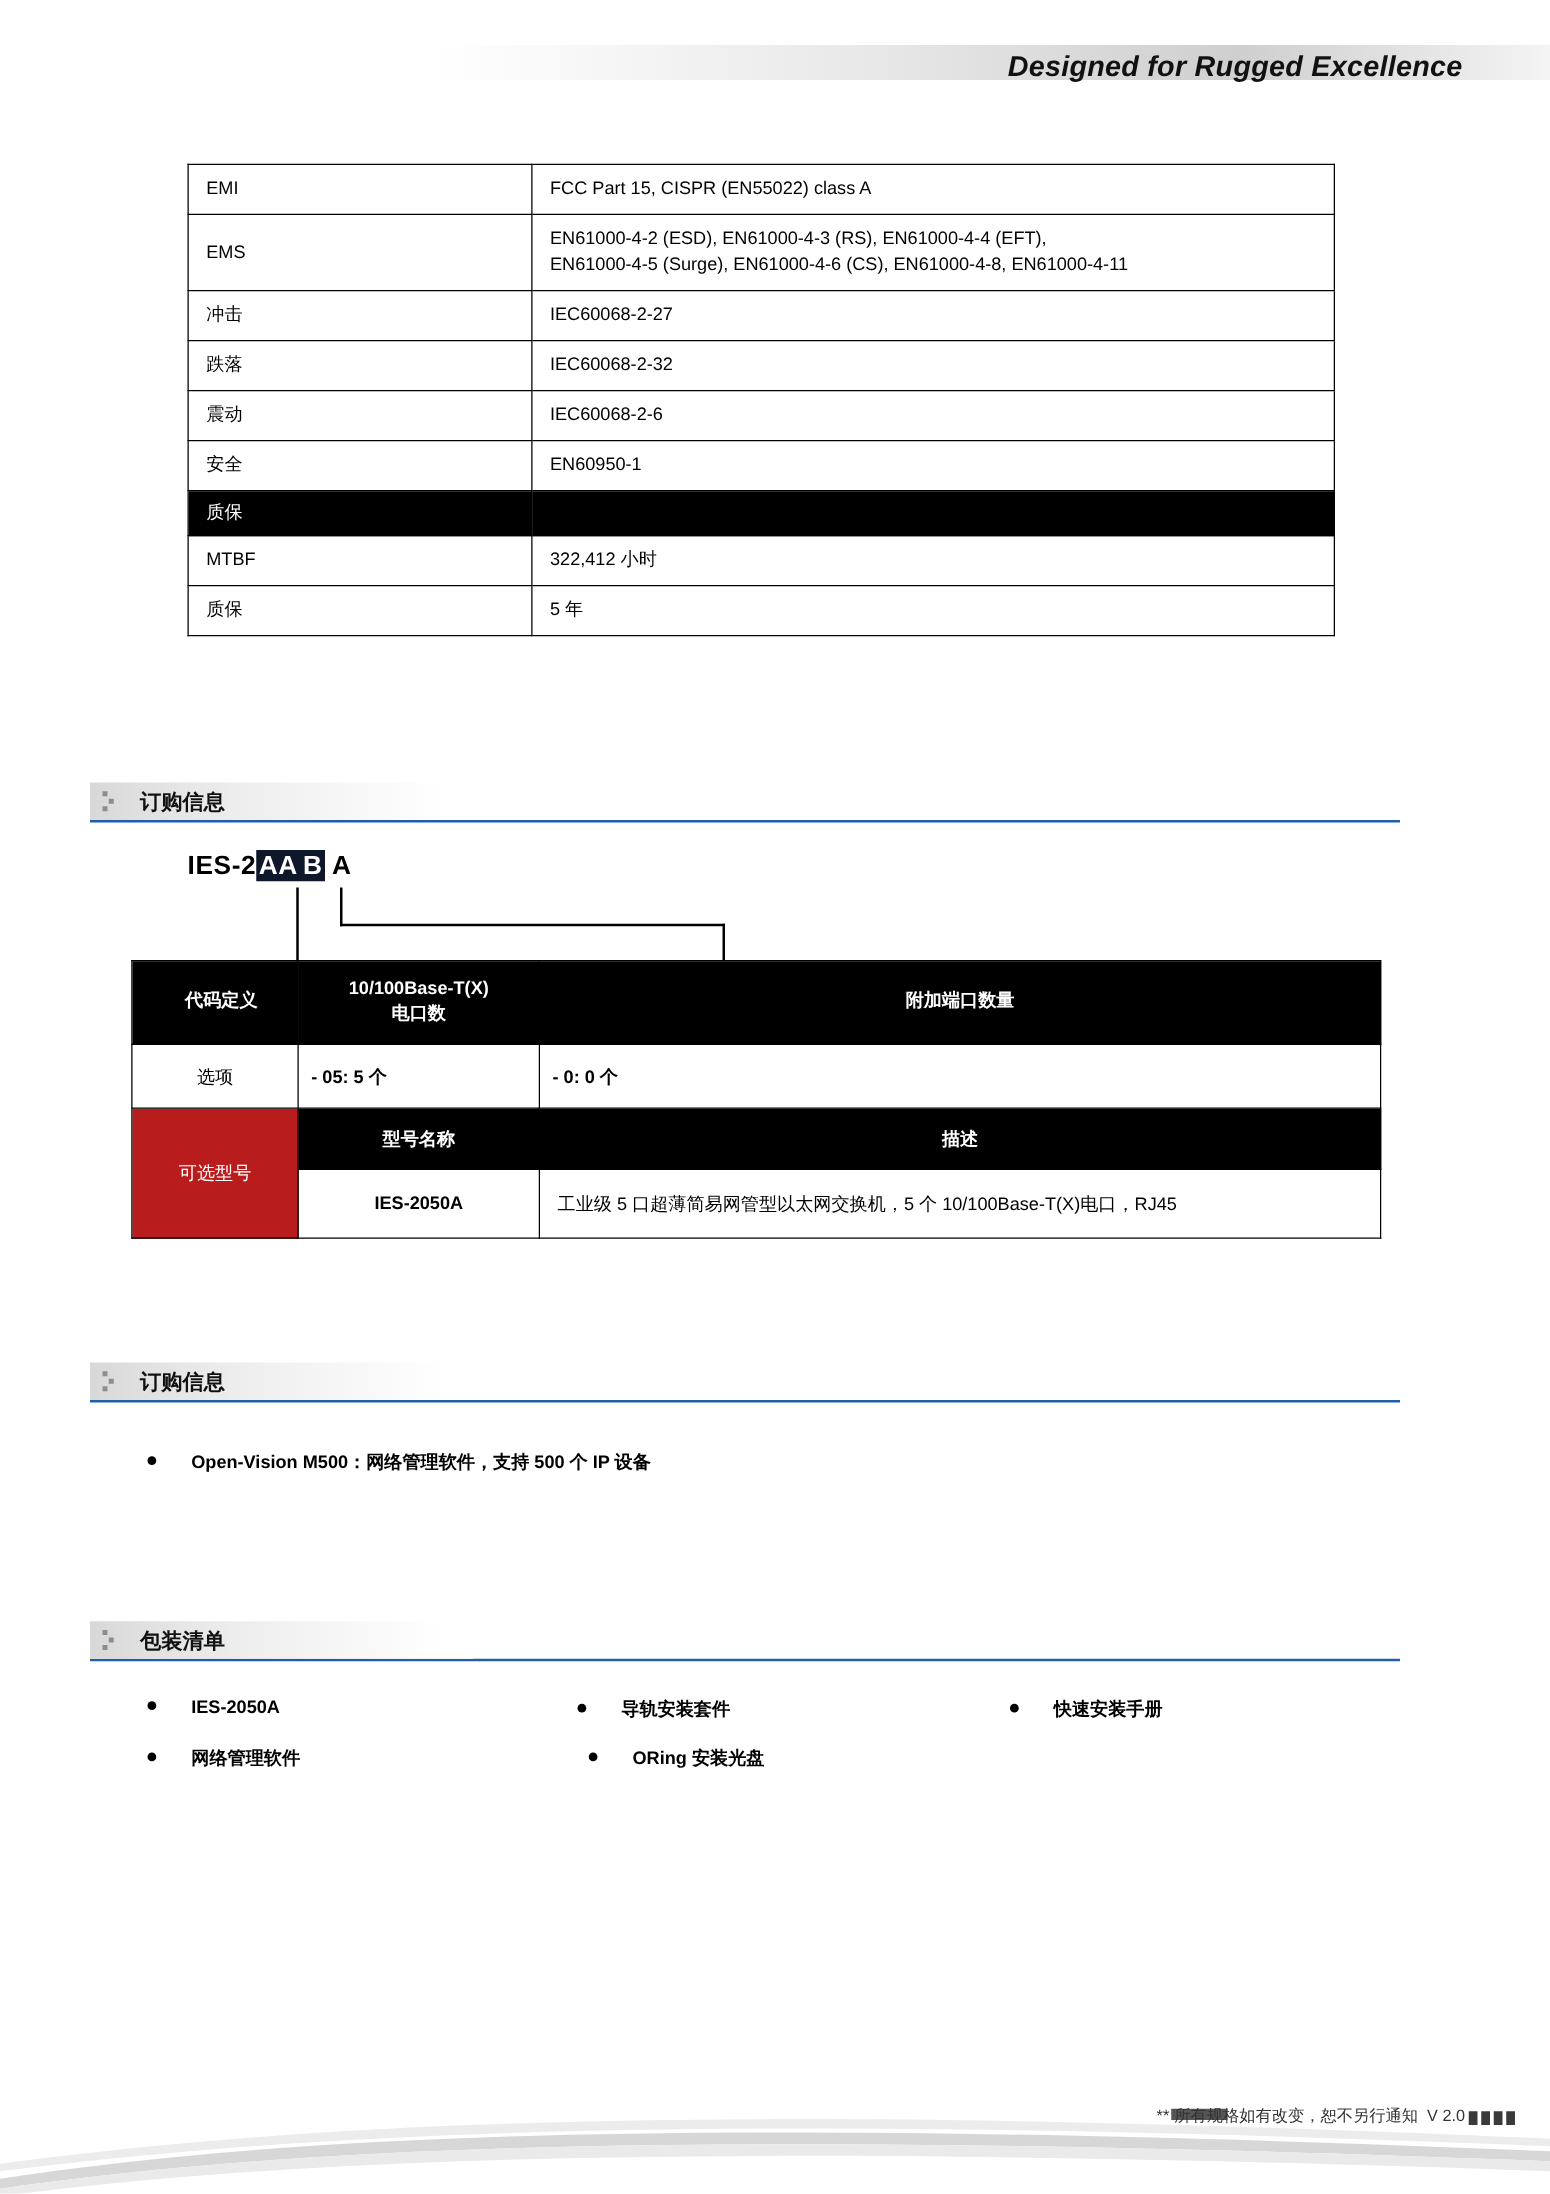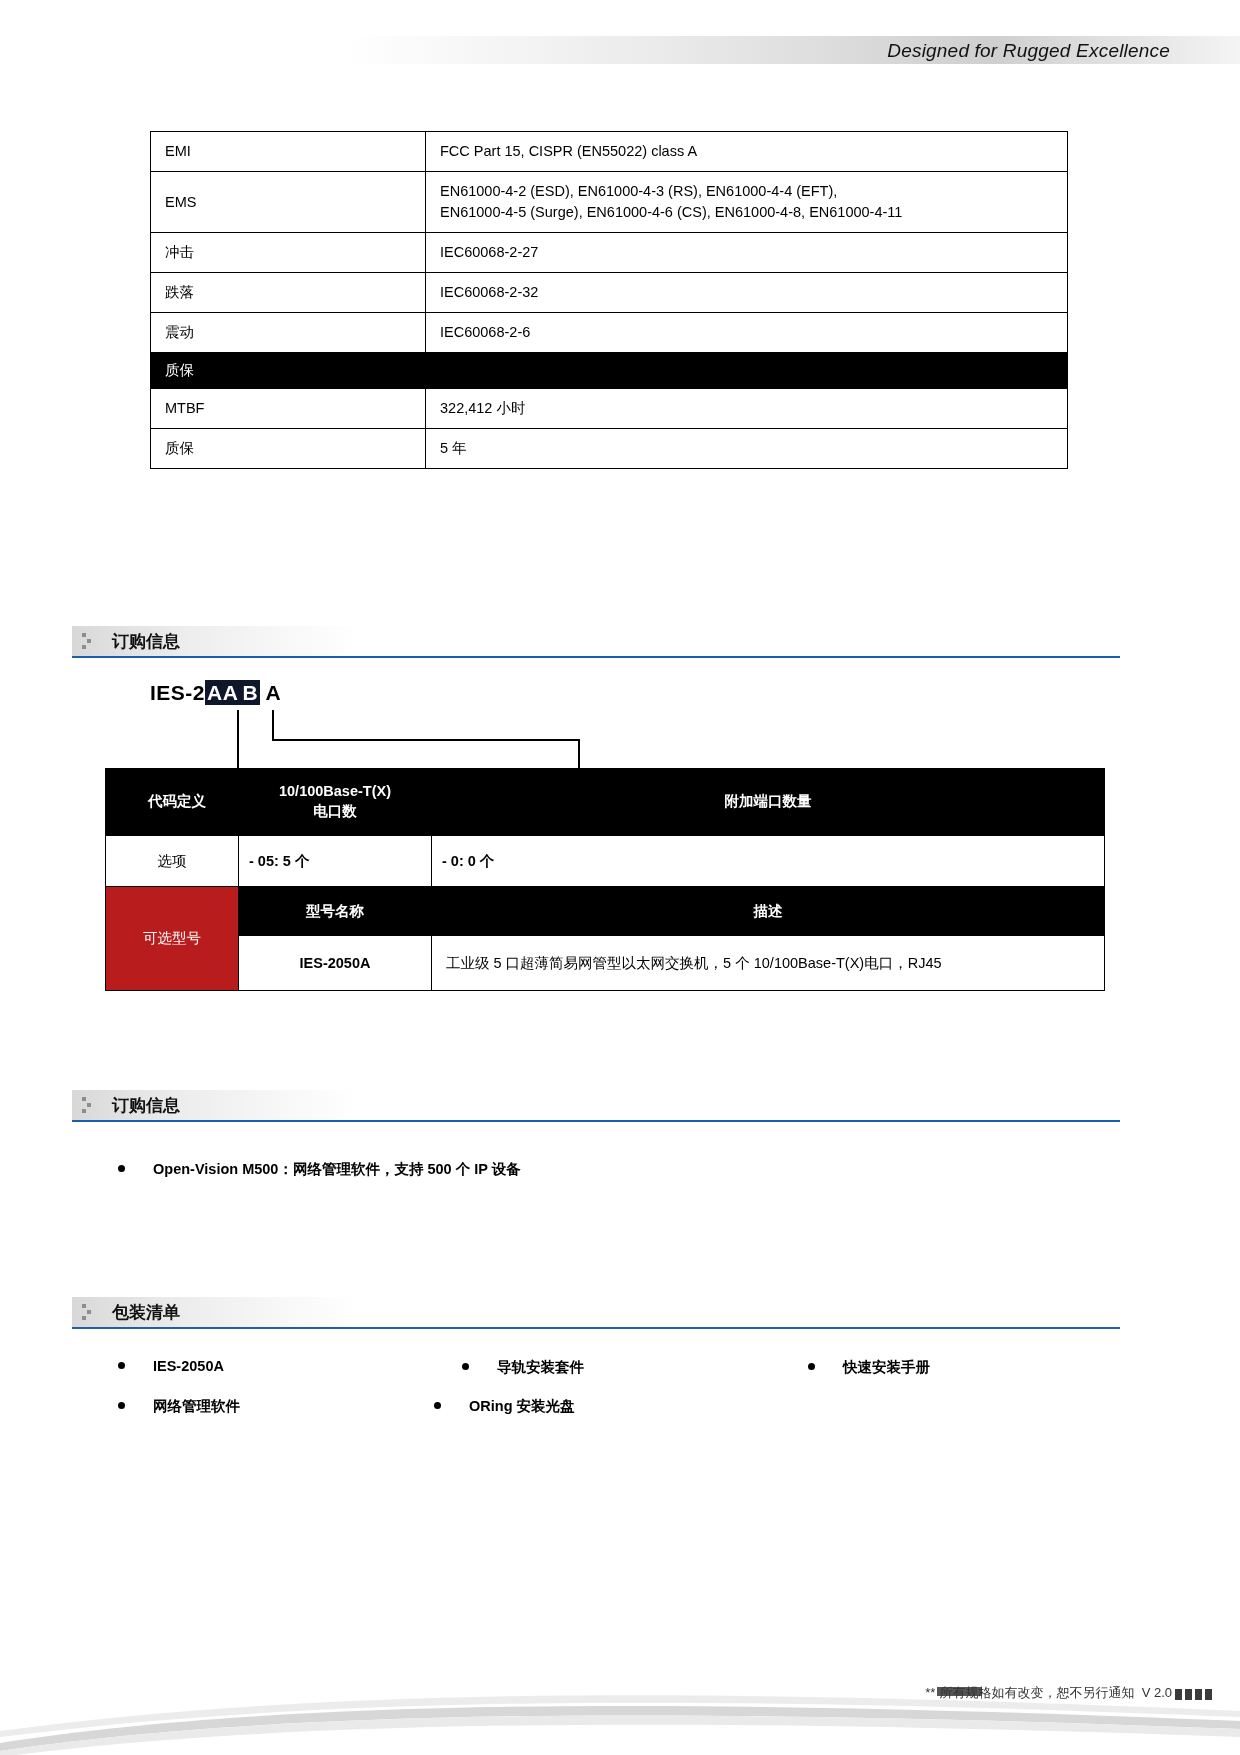--- a/index.html
+++ b/index.html
@@ -27,22 +27,22 @@
     top: 36px;
     left: 0;
     width: 1240px;
     height: 28px;
     background: linear-gradient(to right, #ffffff 0%, #ffffff 28%, #e9e9e9 55%, #cfcfcf 80%, #f4f4f4 100%);
   }
   .header-title {
     position: absolute;
     top: 40px;
     right: 70px;
-    font-size: 19px;
-    font-weight: normal;
+    font-size: 23px;
+    font-weight: bold;
     font-style: italic;
     letter-spacing: 0.2px;
     color: #111;
     font-family: "Liberation Sans", sans-serif;
   }
 
   
   .spec-table {
     position: absolute;
     top: 131px;
@@ -298,20 +298,24 @@
         <td>IEC60068-2-27</td>
       </tr>
       <tr>
         <td class="label">跌落</td>
         <td>IEC60068-2-32</td>
       </tr>
       <tr>
         <td class="label">震动</td>
         <td>IEC60068-2-6</td>
       </tr>
+      <tr>
+        <td class="label">安全</td>
+        <td>EN60950-1</td>
+      </tr>
       <tr class="section">
         <td class="label">质保</td>
         <td></td>
       </tr>
       <tr>
         <td class="label">MTBF</td>
         <td>322,412 小时</td>
       </tr>
       <tr>
         <td class="label">质保</td>
@@ -403,21 +407,21 @@
   </div>
   <div class="bullet-row" style="left: 462px; top: 1358px;">
     <span class="bullet"></span><span>导轨安装套件</span>
   </div>
   <div class="bullet-row" style="left: 808px; top: 1358px;">
     <span class="bullet"></span><span>快速安装手册</span>
   </div>
   <div class="bullet-row" style="left: 118px; top: 1397px;">
     <span class="bullet"></span><span>网络管理软件</span>
   </div>
-  <div class="bullet-row" style="left: 434px; top: 1397px;">
+  <div class="bullet-row" style="left: 471px; top: 1397px;">
     <span class="bullet"></span><span>ORing 安装光盘</span>
   </div>
 
   <div class="footer-swoosh">
     <svg width="1240" height="130" viewBox="0 0 1240 130" xmlns="http://www.w3.org/2000/svg">
       <path d="M0,118 C260,78 620,70 1240,96 L1240,104 C620,80 260,88 0,126 Z" fill="#d7d7d7"></path>
       <path d="M0,126 C260,88 620,80 1240,104 L1240,112 C620,90 260,98 0,132 Z" fill="#eaeaea"></path>
       <path d="M0,106 C300,66 660,60 1240,86 L1240,92 C660,68 300,74 0,112 Z" fill="#ececec"></path>
     </svg>
   </div>

